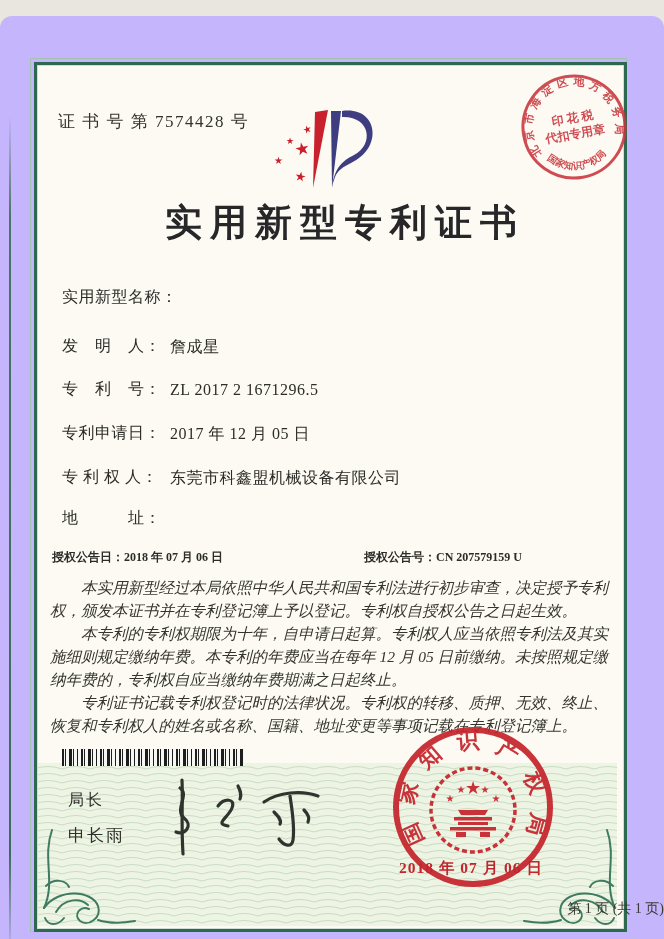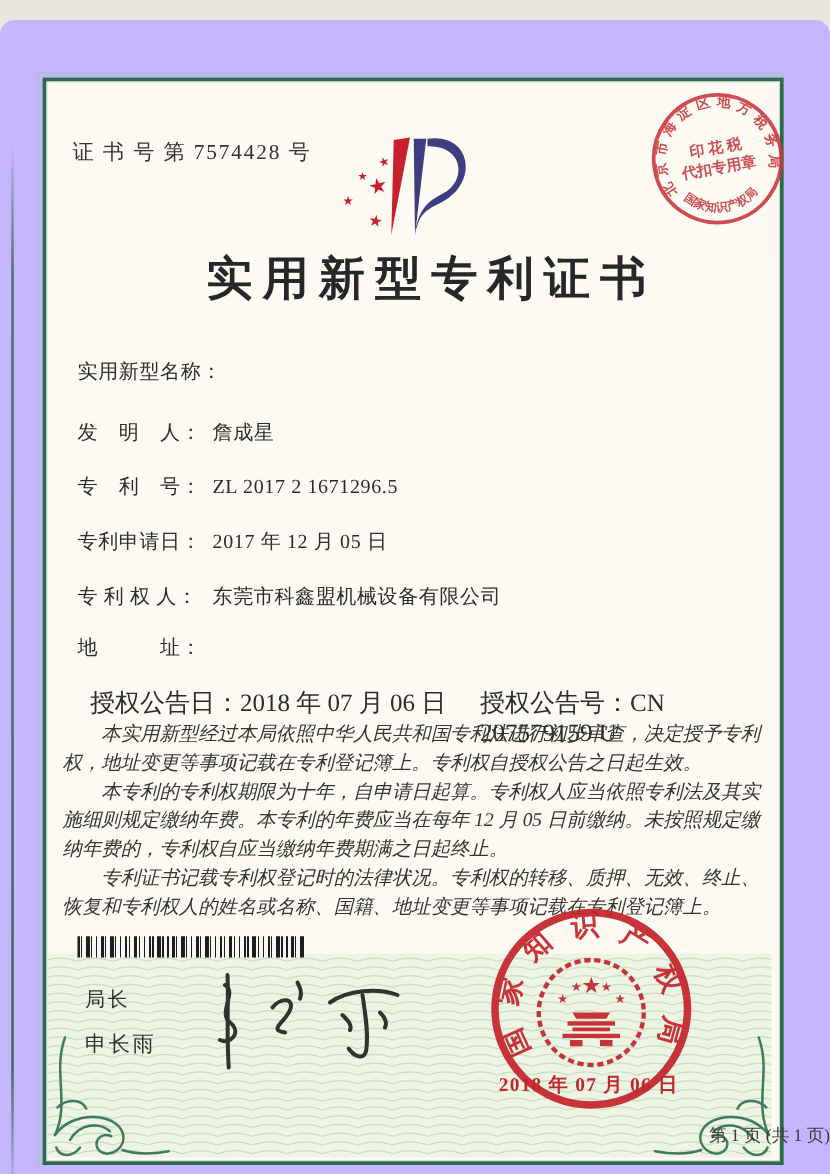--- a/index.html
+++ b/index.html
@@ -30,21 +30,21 @@
     transform:rotate(-10deg);opacity:.88;z-index:6;}
   
   .title{position:absolute;left:0;top:182px;width:100%;margin:0;text-align:center;
     font-size:37px;font-weight:600;letter-spacing:8px;color:#27272a;padding-left:13px;}
   
   .field-row{position:absolute;left:62px;right:42px;font-size:16px;letter-spacing:.5px;font-family:Liberation Serif, serif;}
   .flabel{position:absolute;left:0;top:0;white-space:nowrap;}
   .fvalue{display:block;margin-left:108px;line-height:22px;}
   .f0{top:271px}.f1{top:320px}.f2{top:363px}.f3{top:407px}.f4{top:451px}.f5{top:492px}
   
-  .grant-row{position:absolute;left:72px;top:533px;right:40px;font-size:20px;}
+  .grant-row{position:absolute;left:52px;top:533px;right:40px;font-size:12px;font-weight:bold;}
   .grant-right{position:absolute;left:312px;top:0;}
   
   .paras{position:absolute;left:50px;top:560px;width:566px;
     font-size:15.5px;line-height:23px;color:#35352f;font-style:italic;}
   .paras p{margin:0;text-indent:2em;}
   
   .barcode{position:absolute;left:62px;top:733px;width:182px;height:17px;z-index:3;
     background:repeating-linear-gradient(90deg,
       #1d1d1d 0 2px,#f6f6f2 2px 3px,#1d1d1d 3px 4px,#f6f6f2 4px 7px,
       #1d1d1d 7px 10px,#f6f6f2 10px 11px,#1d1d1d 11px 12px,#f6f6f2 12px 15px,
@@ -181,21 +181,21 @@
   </div>
 
   <div class="grant-row">
     <span>授权公告日：</span><span>2018 年 07 月 06 日</span>
     <span class="grant-right">
       <span>授权公告号：</span><span>CN 207579159 U</span>
     </span>
   </div>
 
   <div class="paras">
-    <p>本实用新型经过本局依照中华人民共和国专利法进行初步审查，决定授予专利权，地址变更等事项记载在专利登记簿上。专利权自授权公告之日起生效。</p>
+    <p>本实用新型经过本局依照中华人民共和国专利法进行初步审查，决定授予专利权，颁发本证书并在专利登记簿上予以登记。专利权自授权公告之日起生效。</p>
     <p>本专利的专利权期限为十年，自申请日起算。专利权人应当依照专利法及其实施细则规定缴纳年费。本专利的年费应当在每年 12 月 05 日前缴纳。未按照规定缴纳年费的，专利权自应当缴纳年费期满之日起终止。</p>
     <p>专利证书记载专利权登记时的法律状况。专利权的转移、质押、无效、终止、恢复和专利权人的姓名或名称、国籍、地址变更等事项记载在专利登记簿上。</p>
   </div>
 
   <div class="barcode"></div>
 
   <div class="sig-title">局长</div>
   <div class="sig-name">申长雨</div>
   <svg class="signature" width="190" height="95" viewBox="0 0 190 95">
     <g fill="none" stroke="#2f352e" stroke-width="3.2" stroke-linecap="round">

